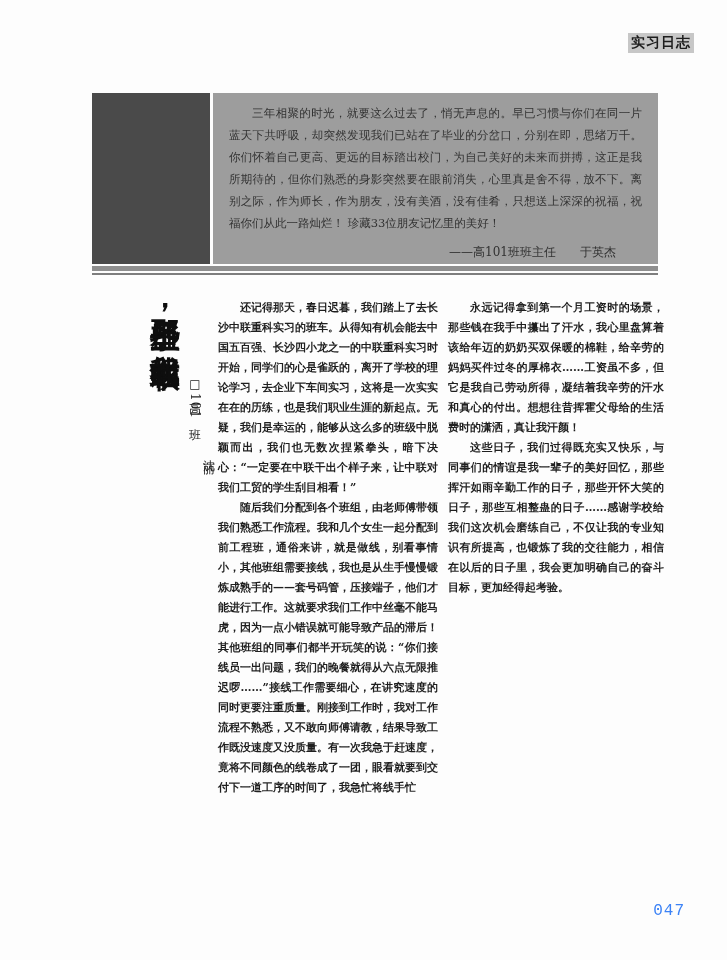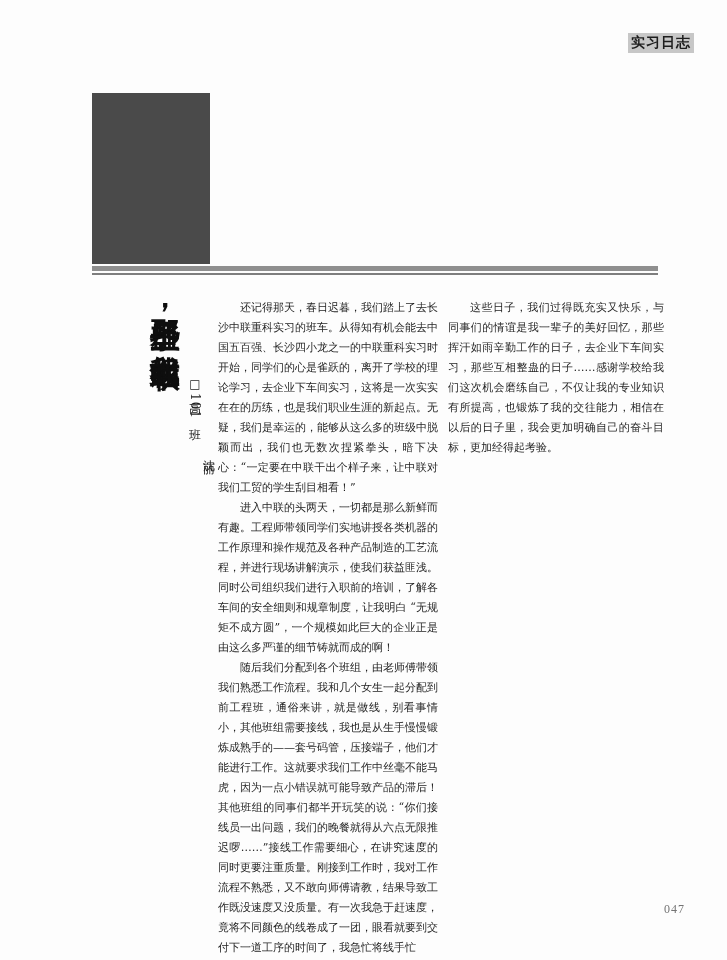--- a/index.html
+++ b/index.html
@@ -88,57 +88,61 @@
     letter-spacing: 4px;
   }
   .col {
     position: absolute;
     top: 298px;
     color: #1f1f1f;
     font-size: 11px;
     line-height: 20px;
     text-align: justify;
   }
-  .col p { margin: 0; text-indent: 2em; }
+  .col p { margin: 0; text-indent: 2em; font-weight: bold; }
   .col p.cont { text-indent: 0; }
   .col1 { left: 218px; width: 220px; }
   .col2 { left: 448px; width: 216px; }
   .page-number {
     position: absolute;
     right: 42px; top: 902px;
-    font-size: 12px;
-    color: #737373;
+    font-size: 16px;
+    color: #3b82f6;
     letter-spacing: 1px;
-    font-family: Liberation Serif, serif;
+    font-family: Liberation Mono, monospace;
   }
 </style>
 </head>
 <body>
 
 <div class="page">
 
   <div class="header-label">实习日志</div>
 
   <div class="block-dark"></div>
 
+  <div class="quote-box">
+    <p class="quote-text">三年相聚的时光，就要这么过去了，悄无声息的。早已习惯与你们在同一片蓝天下共呼吸，却突然发现我们已站在了毕业的分岔口，分别在即，思绪万千。你们怀着自己更高、更远的目标踏出校门，为自己美好的未来而拼搏，这正是我所期待的，但你们熟悉的身影突然要在眼前消失，心里真是舍不得，放不下。离别之际，作为师长，作为朋友，没有美酒，没有佳肴，只想送上深深的祝福，祝福你们从此一路灿烂！ 珍藏33位朋友记忆里的美好！</p>
+    <p class="quote-attribution">——高101班班主任　　于英杰</p>
+  </div>
 
   <div class="rule-thick"></div>
   <div class="rule-thin"></div>
 
   <div class="article-title">那些日子，我们一起在中联</div>
 
   <div class="byline-class">□高101班</div>
 
   <div class="byline-name">沈丽</div>
 
   <div class="col col1">
     <p>还记得那天，春日迟暮，我们踏上了去长沙中联重科实习的班车。从得知有机会能去中国五百强、长沙四小龙之一的中联重科实习时开始，同学们的心是雀跃的，离开了学校的理论学习，去企业下车间实习，这将是一次实实在在的历练，也是我们职业生涯的新起点。无疑，我们是幸运的，能够从这么多的班级中脱颖而出，我们也无数次捏紧拳头，暗下决心：“一定要在中联干出个样子来，让中联对我们工贸的学生刮目相看！”</p>
-    <p>进入中联的头两天，一切都是那么新鲜而有趣。工程师带领同学们实地讲授各类机器的工作原理和操作规范及各种产品制造的工艺流程，并进行现场讲解演示，使我们获益匪浅。同时公司组织我们进行入职前的培训，了解各车间的安全细则和规章制度，让我明白 “无规矩不成方圆”，一个规模如此巨大的企业正是由这么多严谨的细节铸就而成的啊！</p>
     <p>随后我们分配到各个班组，由老师傅带领我们熟悉工作流程。我和几个女生一起分配到前工程班，通俗来讲，就是做线，别看事情小，其他班组需要接线，我也是从生手慢慢锻炼成熟手的——套号码管，压接端子，他们才能进行工作。这就要求我们工作中丝毫不能马虎，因为一点小错误就可能导致产品的滞后！其他班组的同事们都半开玩笑的说：“你们接线员一出问题，我们的晚餐就得从六点无限推迟啰……”接线工作需要细心，在讲究速度的同时更要注重质量。刚接到工作时，我对工作流程不熟悉，又不敢向师傅请教，结果导致工作既没速度又没质量。有一次我急于赶速度，竟将不同颜色的线卷成了一团，眼看就要到交付下一道工序的时间了，我急忙将线手忙</p>
   </div>
 
   <div class="col col2">
-    <p>这些日子，我们过得既充实又快乐，与同事们的情谊是我一辈子的美好回忆，那些挥汗如雨辛勤工作的日子，去企业下车间实习，那些互相整蛊的日子……感谢学校给我们这次机会磨练自己，不仅让我的专业知识有所提高，也锻炼了我的交往能力，相信在以后的日子里，我会更加明确自己的奋斗目标，更加经得起考验。</p>
+    <p>永远记得拿到第一个月工资时的场景，那些钱在我手中攥出了汗水，我心里盘算着该给年迈的奶奶买双保暖的棉鞋，给辛劳的妈妈买件过冬的厚棉衣……工资虽不多，但它是我自己劳动所得，凝结着我辛劳的汗水和真心的付出。想想往昔挥霍父母给的生活费时的潇洒，真让我汗颜！</p>
+    <p>这些日子，我们过得既充实又快乐，与同事们的情谊是我一辈子的美好回忆，那些挥汗如雨辛勤工作的日子，那些开怀大笑的日子，那些互相整蛊的日子……感谢学校给我们这次机会磨练自己，不仅让我的专业知识有所提高，也锻炼了我的交往能力，相信在以后的日子里，我会更加明确自己的奋斗目标，更加经得起考验。</p>
   </div>
 
   <div class="page-number">047</div>
 
 </div>
 
 </body></html>

